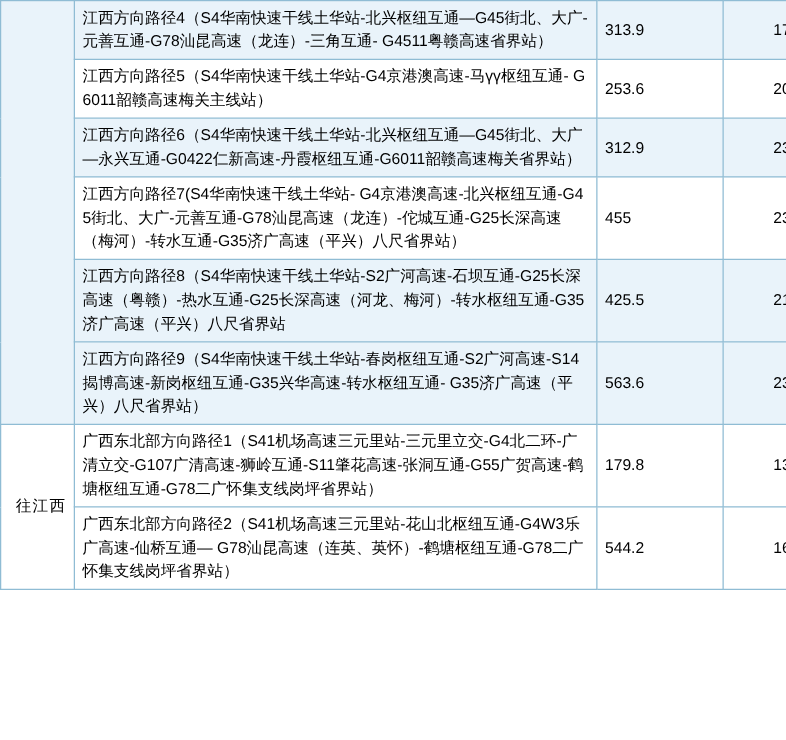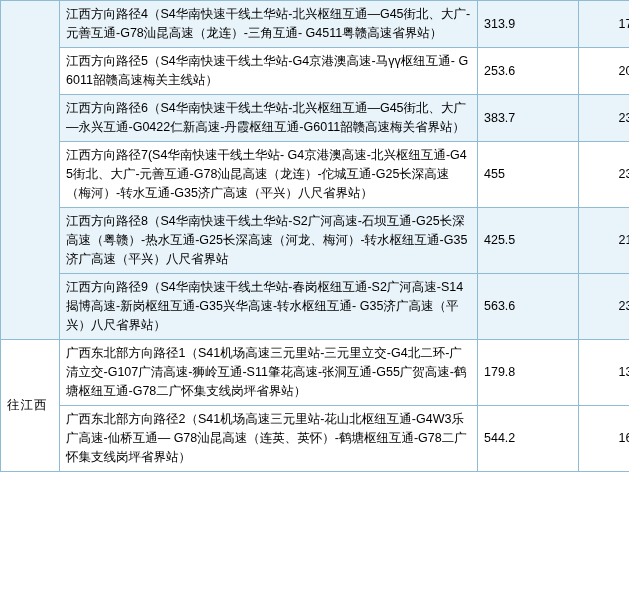--- a/index.html
+++ b/index.html
@@ -25,21 +25,21 @@
   table.route-table td {
     border: 1px solid #8fbcd4;
     vertical-align: middle;
     padding: 4px 6px;
     font-size: 12.5px;
     line-height: 19px;
     color: #000000;
   }
   td.group-cell {
     width: 46px;
-    text-align: left;
+    text-align: right;
     font-size: 13px;
     letter-spacing: 1px;
     padding: 2px;
     border-left: none;
   }
   td.desc-cell {
     width: 405px;
     text-align: left;
     word-break: break-all;
   }
@@ -72,21 +72,21 @@
         <td class="num-cell">313.9</td>
         <td class="num2-cell">173</td>
       </tr>
       <tr class="band-b">
         <td class="desc-cell">江西方向路径5（S4华南快速干线土华站-G4京港澳高速-马үү枢纽互通- G6011韶赣高速梅关主线站）</td>
         <td class="num-cell">253.6</td>
         <td class="num2-cell">207</td>
       </tr>
       <tr class="band-a">
         <td class="desc-cell">江西方向路径6（S4华南快速干线土华站-北兴枢纽互通—G45街北、大广—永兴互通-G0422仁新高速-丹霞枢纽互通-G6011韶赣高速梅关省界站）</td>
-        <td class="num-cell">383.7</td>
+        <td class="num-cell">312.9</td>
         <td class="num2-cell">230</td>
       </tr>
       <tr class="band-b">
         <td class="desc-cell">江西方向路径7(S4华南快速干线土华站- G4京港澳高速-北兴枢纽互通-G45街北、大广-元善互通-G78汕昆高速（龙连）-佗城互通-G25长深高速（梅河）-转水互通-G35济广高速（平兴）八尺省界站）</td>
         <td class="num-cell">455</td>
         <td class="num2-cell">236</td>
       </tr>
       <tr class="band-a">
         <td class="desc-cell">江西方向路径8（S4华南快速干线土华站-S2广河高速-石坝互通-G25长深高速（粤赣）-热水互通-G25长深高速（河龙、梅河）-转水枢纽互通-G35济广高速（平兴）八尺省界站</td>
         <td class="num-cell">425.5</td>

